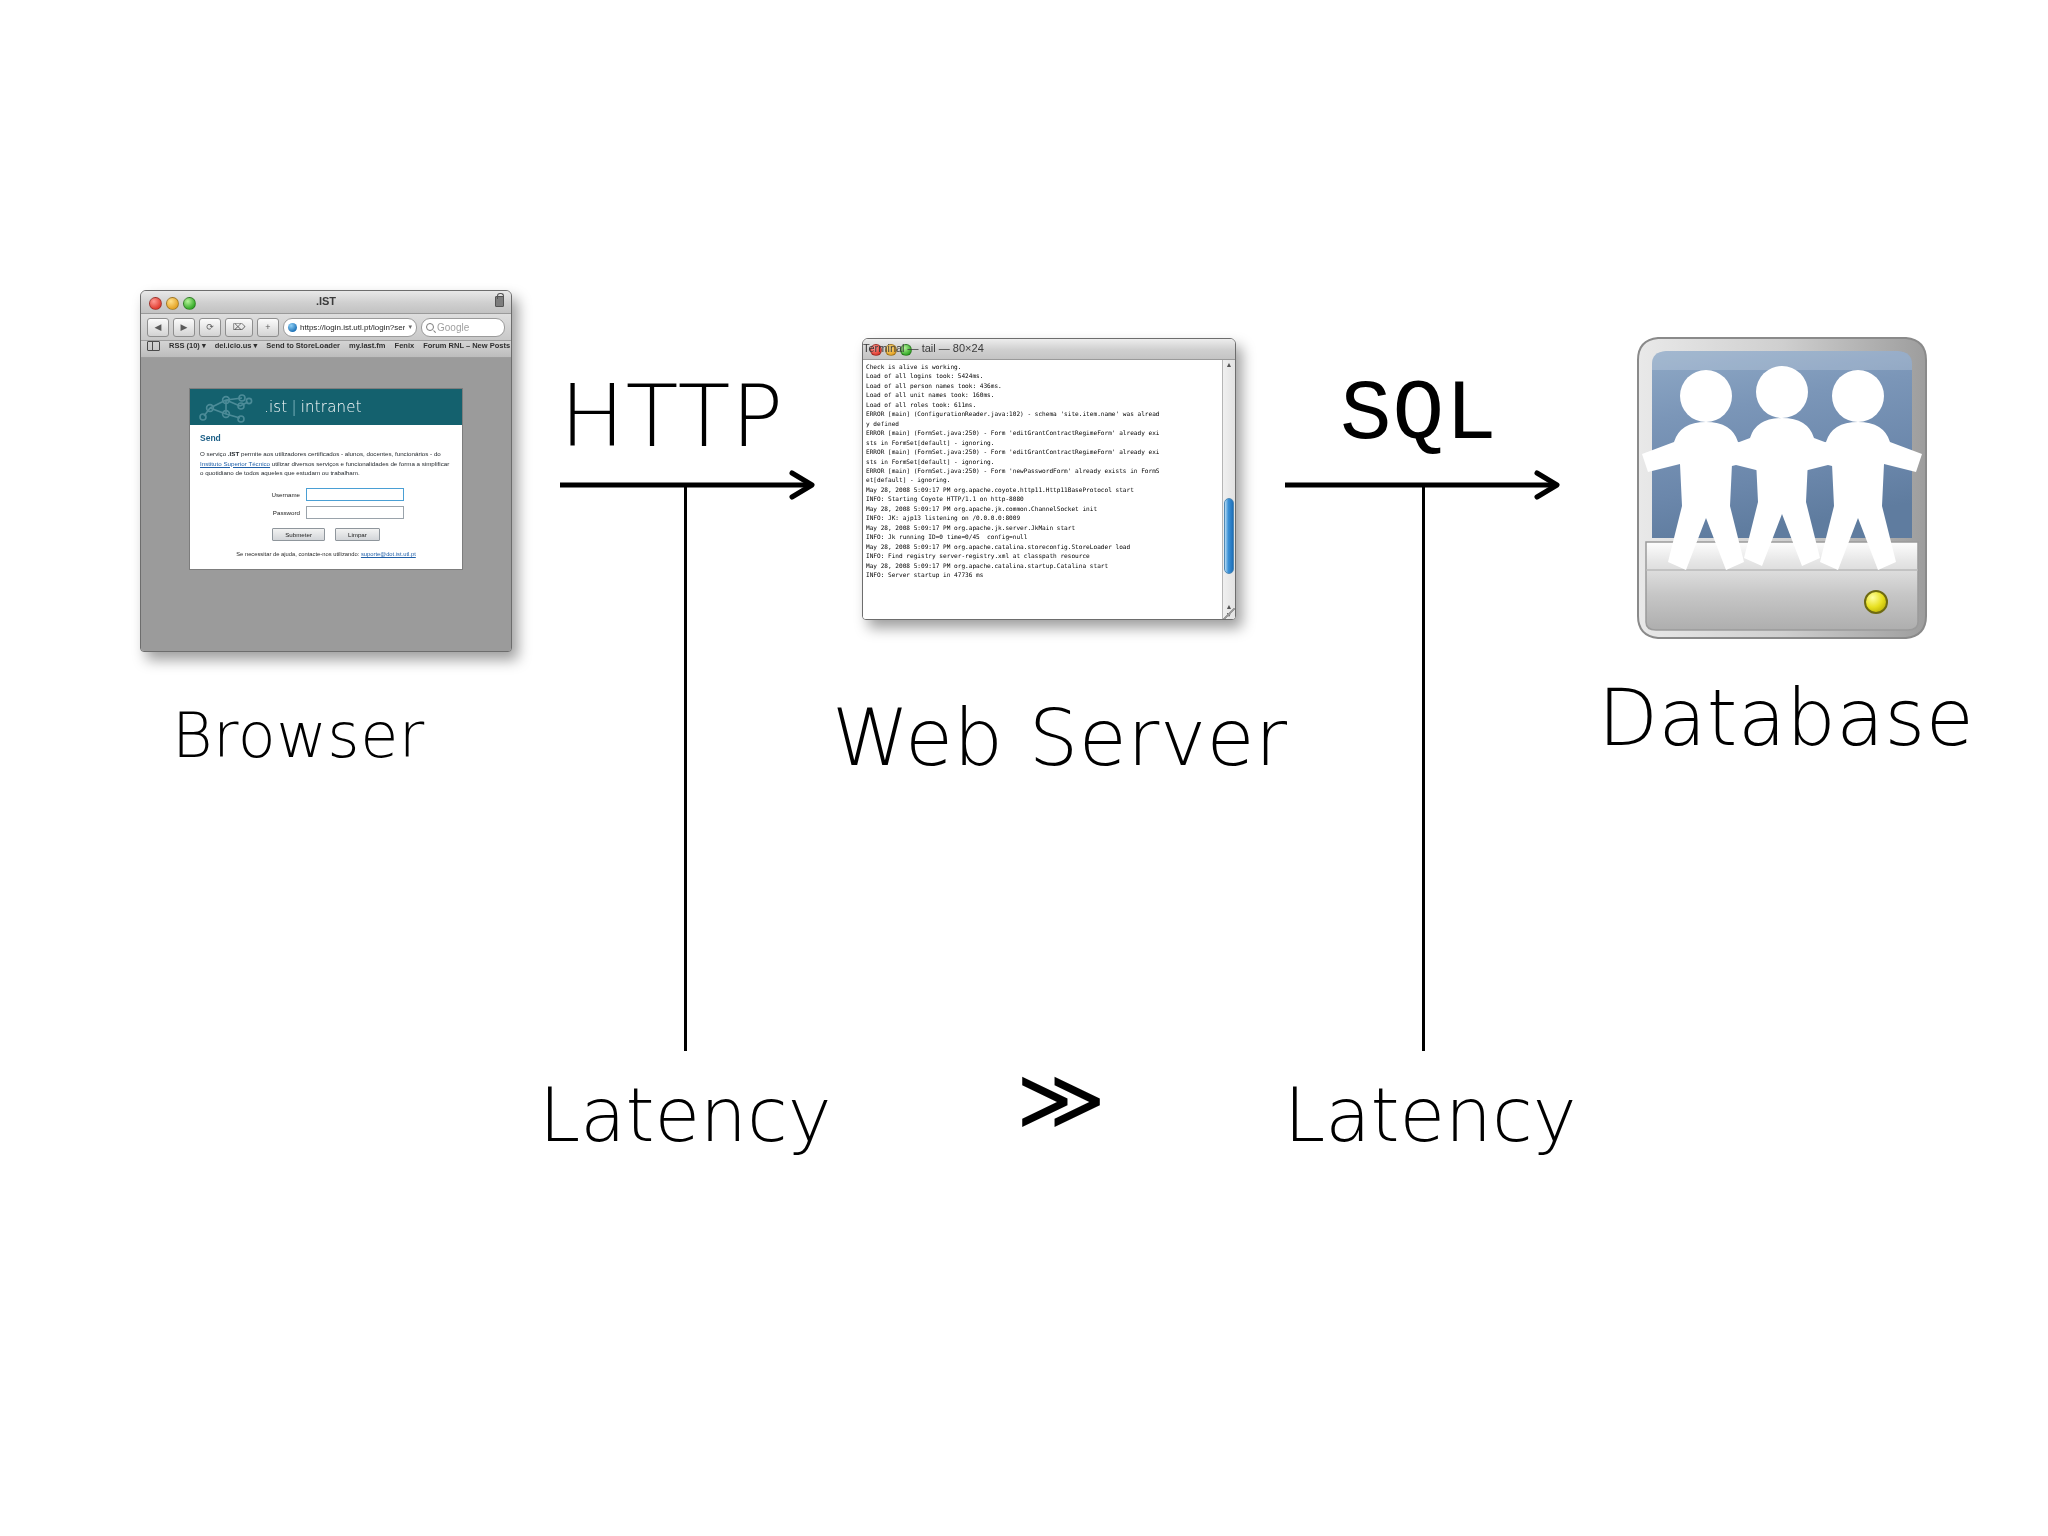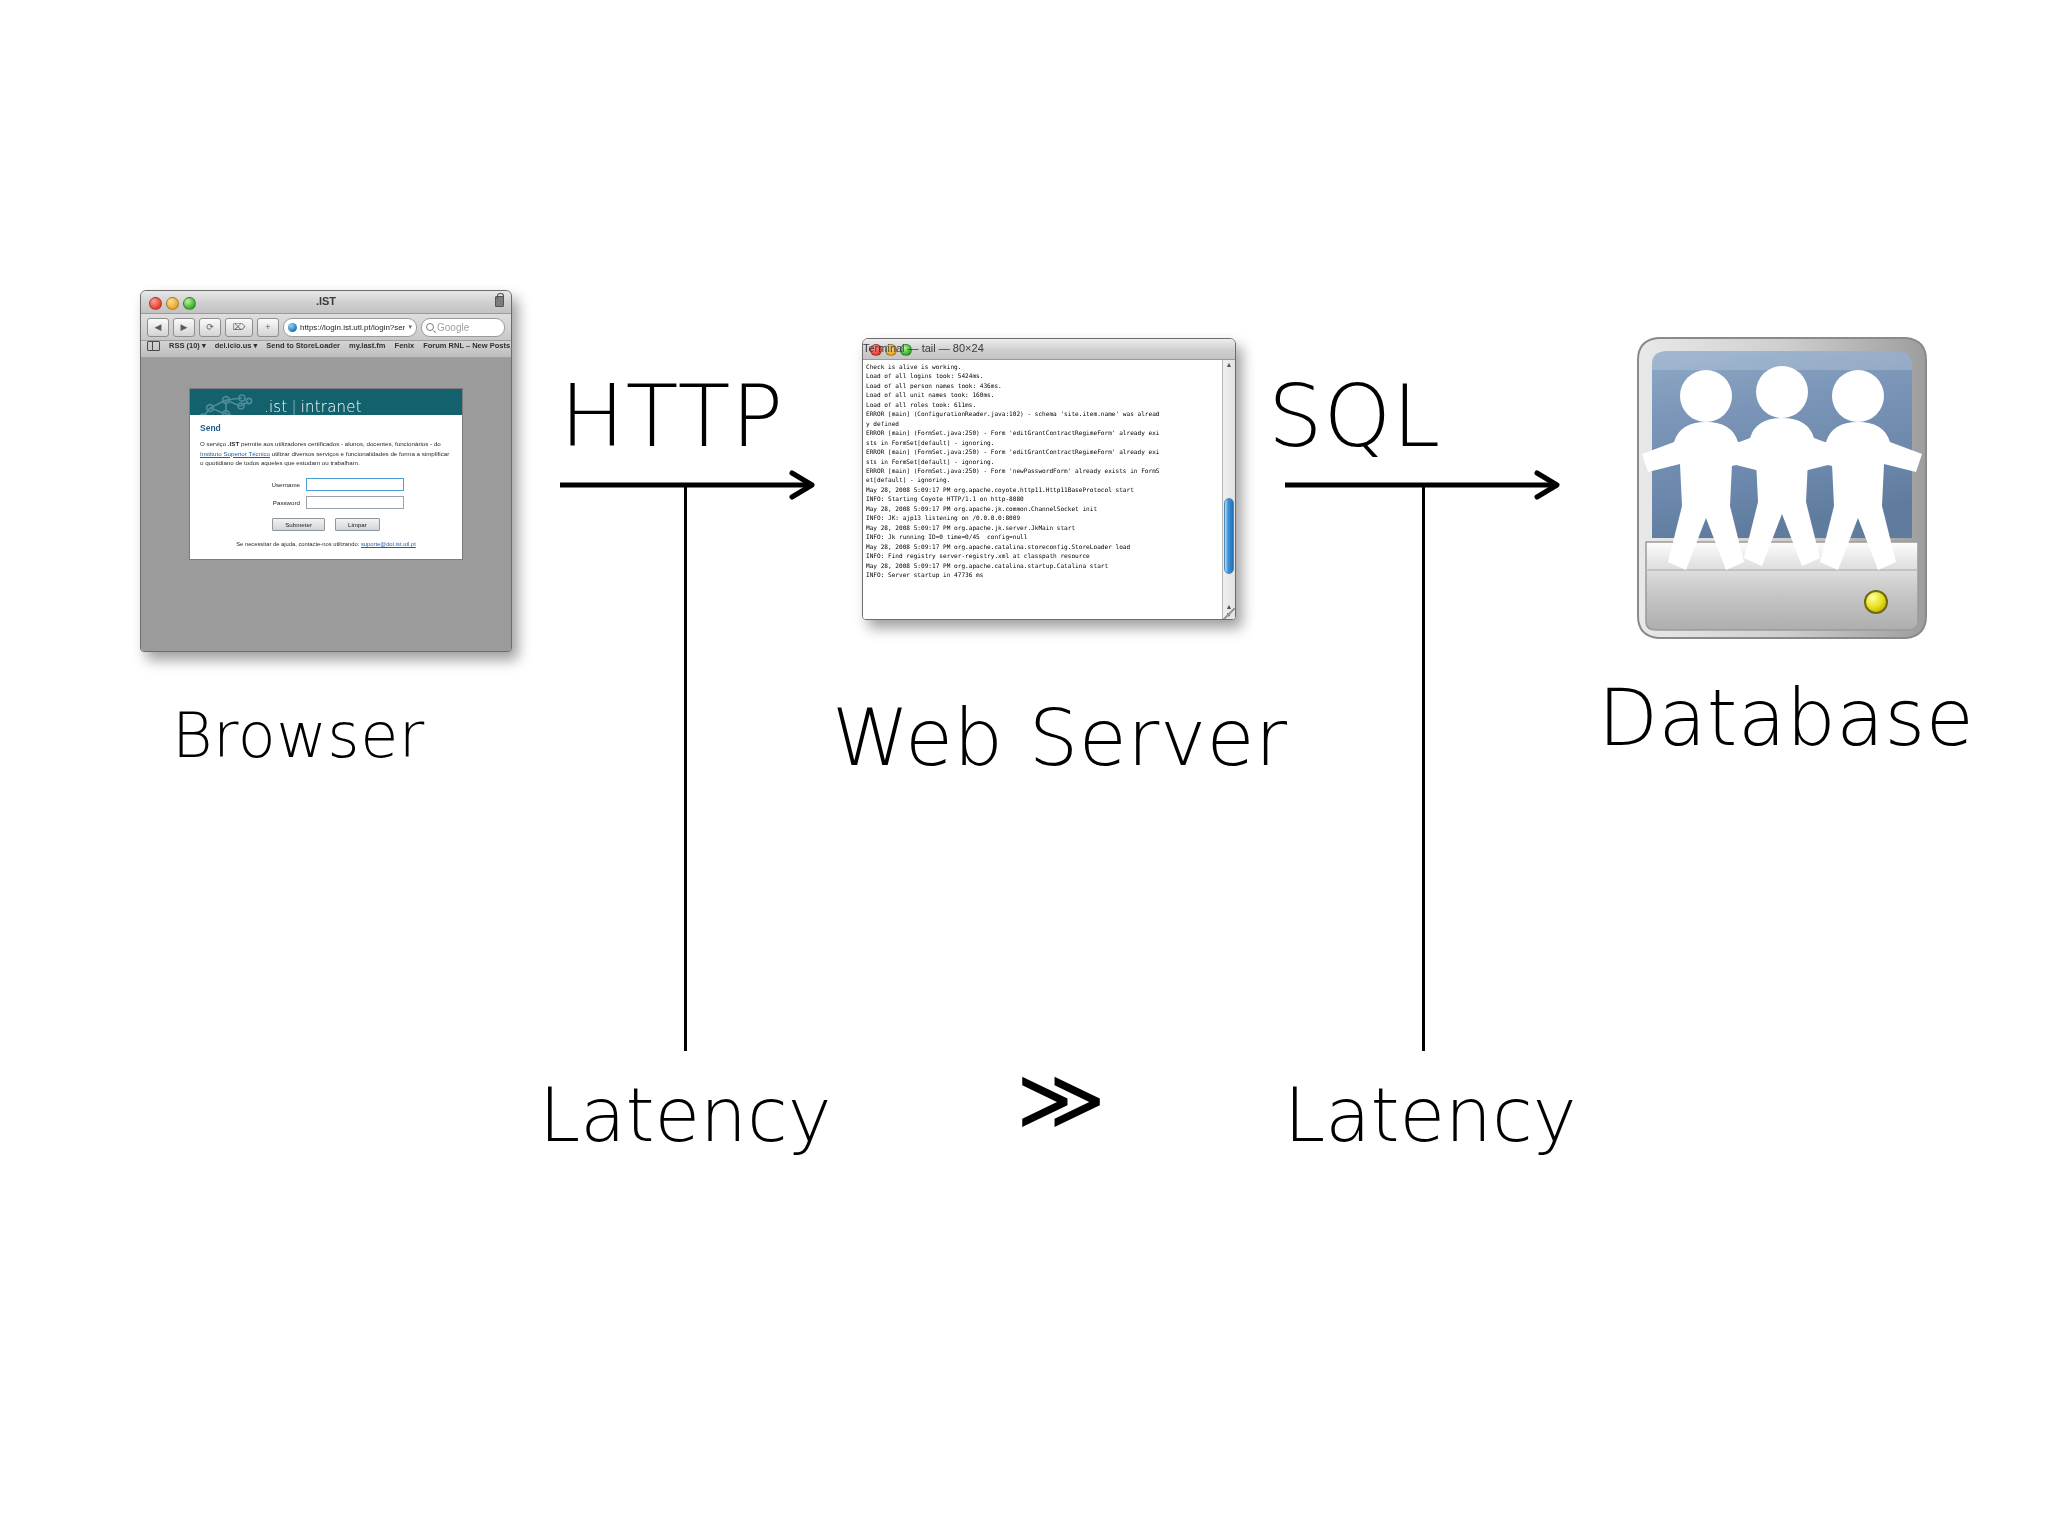--- a/index.html
+++ b/index.html
@@ -43,21 +43,21 @@
   .proto-label {
     position: absolute;
     font-family: "DejaVu Sans", sans-serif;
     font-weight: 300;
     color: #000;
     white-space: nowrap;
     font-size: 86px;
     letter-spacing: 1px;
   }
   #label-http { left: 560px; top: 366px; }
-  #label-sql  { left: 1268px; top: 366px; }
+  #label-sql  { left: 1340px; top: 366px; font-family: Liberation Mono, monospace; }
 
   .latency-label {
     position: absolute;
     font-family: "DejaVu Sans", sans-serif;
     font-weight: 300;
     color: #000;
     white-space: nowrap;
     font-size: 74px;
   }
   #label-latency-left  { left: 539px; top: 1072px; }
@@ -254,21 +254,21 @@
 
   
   .ist-page {
     margin: 0 auto;
     width: 272px;
     background: #fff;
     border: 1px solid #7d7d7d;
     overflow: hidden;
   }
   .ist-header {
-    height: 26px;
+    height: 36px;
     background: #14616e;
     display: flex;
     align-items: center;
     position: relative;
     overflow: hidden;
   }
   .ist-logo { position: absolute; left: 6px; top: 3px; opacity: 0.75; }
   .ist-brand {
     position: absolute;
     left: 74px;

